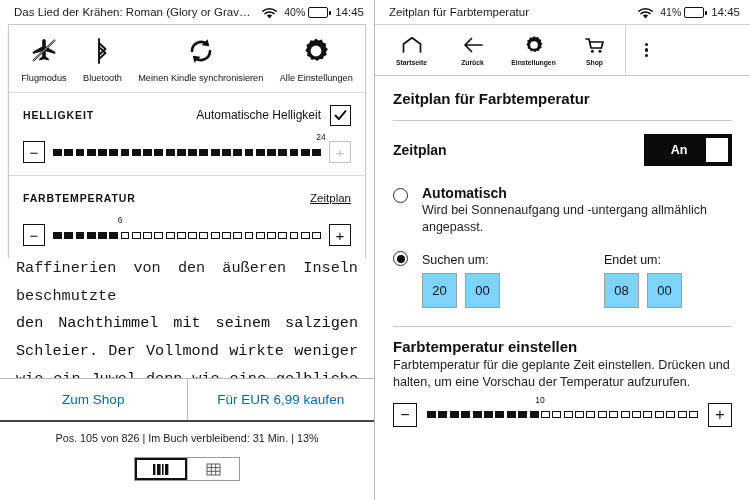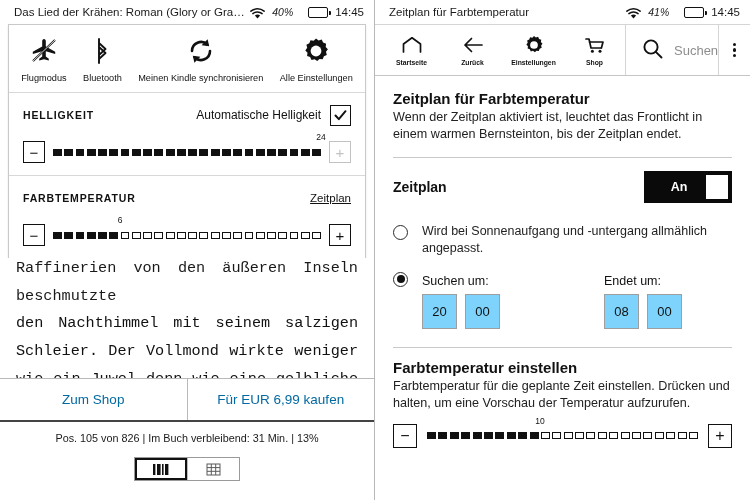--- a/index.html
+++ b/index.html
@@ -17,21 +17,21 @@
   .statusbar {
     height: 24px; display: flex; align-items: center;
     padding: 0 10px 0 14px; background: #ffffff;
   }
   .status-title {
     font-size: 11.5px; color: #1a1a1a; white-space: nowrap;
     overflow: hidden; text-overflow: ellipsis; flex: 1;
   }
   .status-right { display: flex; align-items: center; gap: 7px; flex: none; }
   .wifi-icon { width: 15px; height: 12px; position: relative; }
-  .batt { display: flex; align-items: center; gap: 15px; font-style: italic; }
+  .batt { display: flex; align-items: center; gap: 3px; }
   .batt-pct { font-size: 10.5px; color: #1a1a1a; }
   .batt-shell {
     width: 20px; height: 11px; border: 1.6px solid #111;
     border-radius: 2px; position: relative; padding: 1.3px;
   }
   .batt-shell::after {
     content: ""; position: absolute; right: -4px; top: 3px;
     width: 2.4px; height: 4px; background: #111; border-radius: 0 1px 1px 0;
   }
   .batt-fill { height: 100%; background: #111; border-radius: 1px; }
@@ -437,57 +437,48 @@
             <svg width="22" height="18" viewBox="0 0 22 18">
               <path d="M2 3 H5 L7 12 H17" stroke="#111" stroke-width="1.7" fill="none" stroke-linecap="round" stroke-linejoin="round"></path>
               <path d="M5.6 6 H19 L17.4 12" stroke="#111" stroke-width="1.7" fill="none" stroke-linecap="round" stroke-linejoin="round"></path>
               <circle cx="8.4" cy="15.3" r="1.5" fill="#111"></circle>
               <circle cx="16" cy="15.3" r="1.5" fill="#111"></circle>
             </svg>
           </span>
           <span class="tb-label">Shop</span>
         </div>
       </div>
-      <div class="searchbox">
-        <span>
-          <svg width="21" height="21" viewBox="0 0 21 21">
-            <circle cx="9" cy="9" r="6.6" stroke="#111" stroke-width="1.9" fill="none"></circle>
-            <line x1="13.8" y1="13.8" x2="19.5" y2="19.5" stroke="#111" stroke-width="1.9" stroke-linecap="round"></line>
-          </svg>
-        </span>
-        <span class="search-ph">Suchen</span>
-      </div>
       <div class="kebab">
         <span>
             <i></i>
             <i></i>
             <i></i>
           </span>
       </div>
     </div>
 
     <div class="rbody">
       <div>
         <div class="blk-title">Zeitplan für Farbtemperatur</div>
-        <div class="blk-desc">Wenn der Zeitplan aktiviert ist, leuchtet das Frontlicht in einem warmen Bernsteinton, bis der Zeitplan endet.</div>
       </div>
       <div class="hr"></div>
 
       <div class="toggle-row">
         <span class="toggle-label">Zeitplan</span>
         <span class="toggle">
           <span class="toggle-text">An</span>
           <span class="toggle-knob"></span>
         </span>
       </div>
 
       <div class="radio-group">
         <div class="radio-row">
           <span class="radio"></span>
           <span>
+            <div class="radio-title">Automatisch</div>
             <div class="radio-desc">Wird bei Sonnenaufgang und -untergang allmählich angepasst.</div>
           </span>
         </div>
         <div class="radio-row" style="padding-bottom:4px;">
           <span class="radio on"></span>
           <span style="flex:1">
             <div class="times">
               <div class="time-group">
                 <div class="time-cap">Suchen um:</div>
                 <div class="time-fields">

